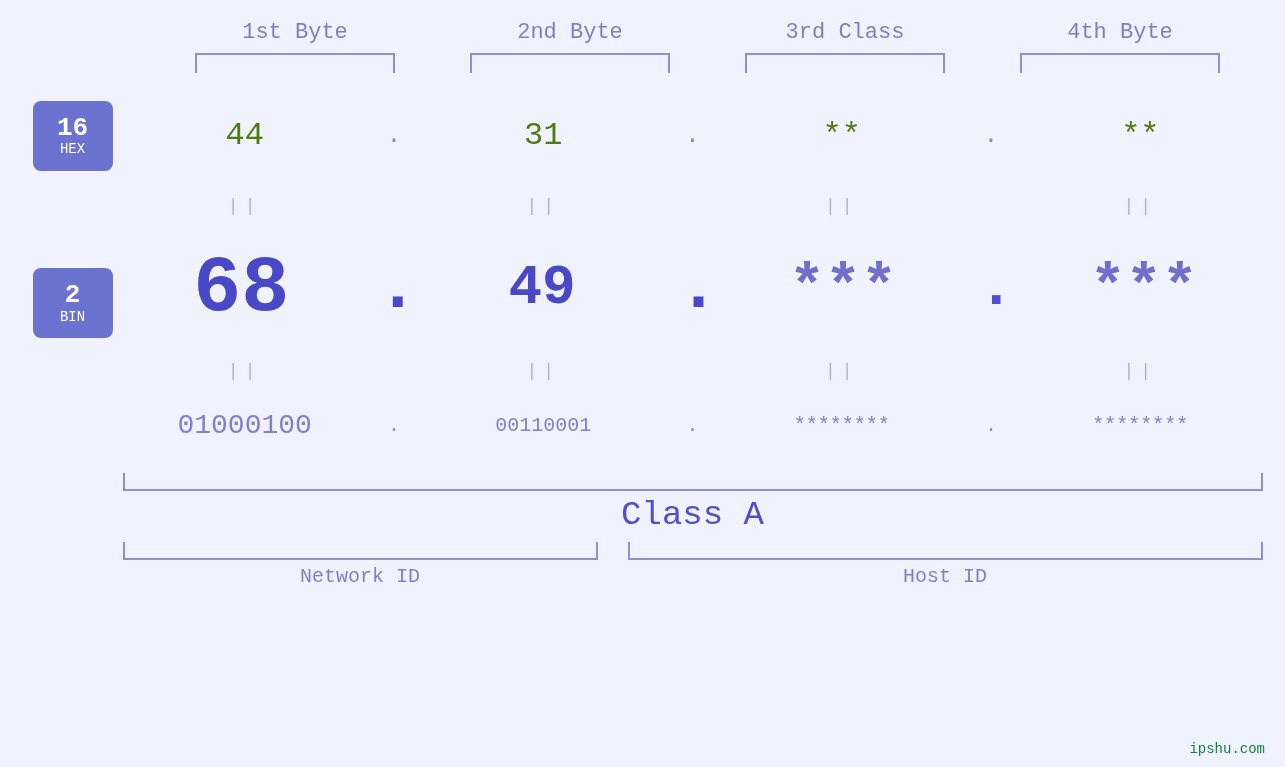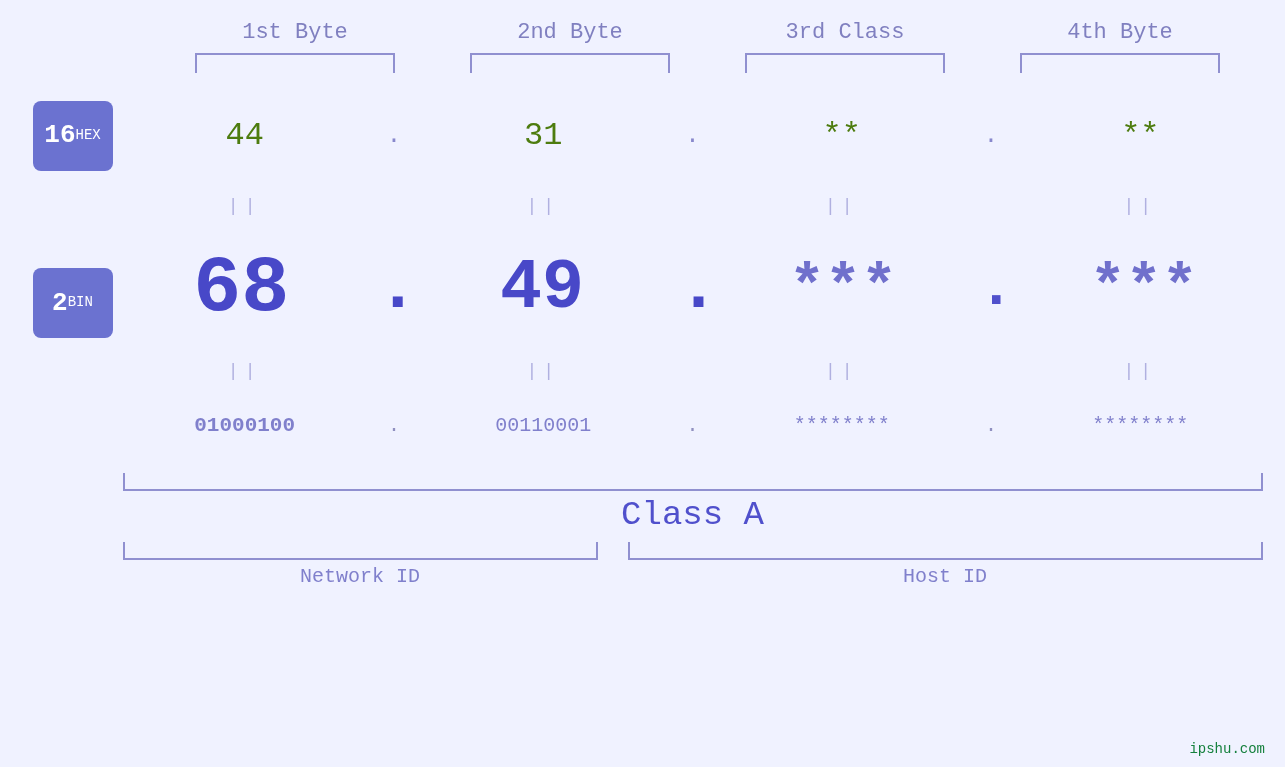--- a/index.html
+++ b/index.html
@@ -38,20 +38,21 @@
       border-right: 2px solid #9090d0;
     }
 
     .base-badge {
       background-color: #6b72d0;
       color: white;
       border-radius: 8px;
       width: 80px;
       height: 70px;
       display: flex;
+      flex-direction: column;
       align-items: center;
       justify-content: center;
       font-family: 'Courier New', Courier, monospace;
     }
 
     .base-number {
       font-size: 26px;
       font-weight: bold;
       line-height: 1.1;
     }
@@ -150,21 +151,21 @@
         <div style="width:30px;"></div>
         <div style="width:220px; text-align:center; color:#b0b0e0; font-size:18px; letter-spacing:6px;">||</div>
       </div>
 
       <div style="display:flex; align-items:center; justify-content:space-around; width:100%; height:120px;gap:8px;">
         <div style="width:220px; text-align:center;">
           <span style="color:#4848c8; font-size:80px; font-family:'Courier New',Courier,monospace; font-weight:bold;">68</span>
         </div>
         <div style="width:30px; text-align:center; color:#4848c8; font-size:70px; font-weight:bold;">.</div>
         <div style="width:220px; text-align:center;">
-          <span style="color:#4848c8; font-size:70px; font-family:'Courier New',Courier,monospace; font-weight:bold;">49</span>
+          <span style="color:#4848c8; font-size:56px; font-family:'Courier New',Courier,monospace; font-weight:bold;">49</span>
         </div>
         <div style="width:30px; text-align:center; color:#4848c8; font-size:70px; font-weight:bold;">.</div>
         <div style="width:220px; text-align:center;">
           <span style="color:#7070cc; font-size:60px; font-family:'Courier New',Courier,monospace; font-weight:bold;">***</span>
         </div>
         <div style="width:30px; text-align:center; color:#5050cc; font-size:60px; font-weight:bold;">.</div>
         <div style="width:220px; text-align:center;">
           <span style="color:#7070cc; font-size:60px; font-family:'Courier New',Courier,monospace; font-weight:bold;">***</span>
         </div>
       </div>
@@ -174,21 +175,21 @@
         <div style="width:30px;"></div>
         <div style="width:220px; text-align:center; color:#b0b0e0; font-size:18px; letter-spacing:6px;">||</div>
         <div style="width:30px;"></div>
         <div style="width:220px; text-align:center; color:#b0b0e0; font-size:18px; letter-spacing:6px;">||</div>
         <div style="width:30px;"></div>
         <div style="width:220px; text-align:center; color:#b0b0e0; font-size:18px; letter-spacing:6px;">||</div>
       </div>
 
       <div style="display:flex; align-items:center; justify-content:space-around; width:100%; height:65px;">
         <div style="width:220px; text-align:center;">
-          <span style="color:#8080cc; font-size:21px; font-family:'Courier New',Courier,monospace;font-weight:bold;">01000100</span>
+          <span style="color:#8080cc; font-size:28px; font-family:'Courier New',Courier,monospace;">01000100</span>
         </div>
         <div style="width:30px; text-align:center; color:#9090c0; font-size:20px;">.</div>
         <div style="width:220px; text-align:center;">
           <span style="color:#8080cc; font-size:20px; font-family:'Courier New',Courier,monospace;">00110001</span>
         </div>
         <div style="width:30px; text-align:center; color:#9090c0; font-size:20px;">.</div>
         <div style="width:220px; text-align:center;">
           <span style="color:#8080cc; font-size:20px; font-family:'Courier New',Courier,monospace;">********</span>
         </div>
         <div style="width:30px; text-align:center; color:#9090c0; font-size:20px;">.</div>

